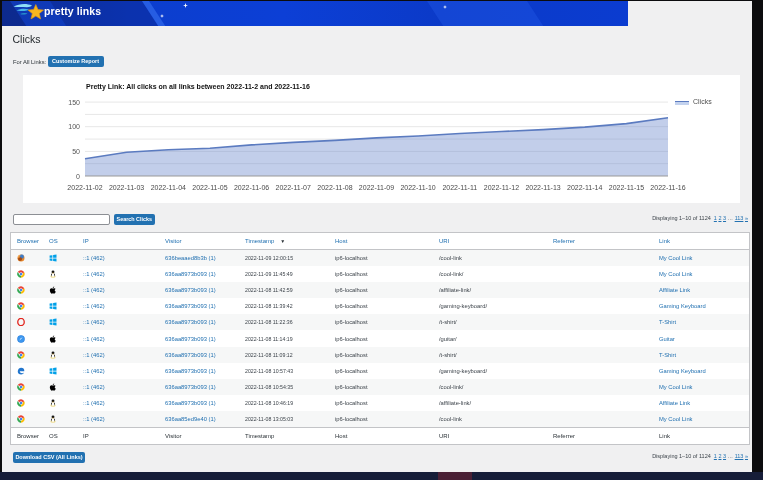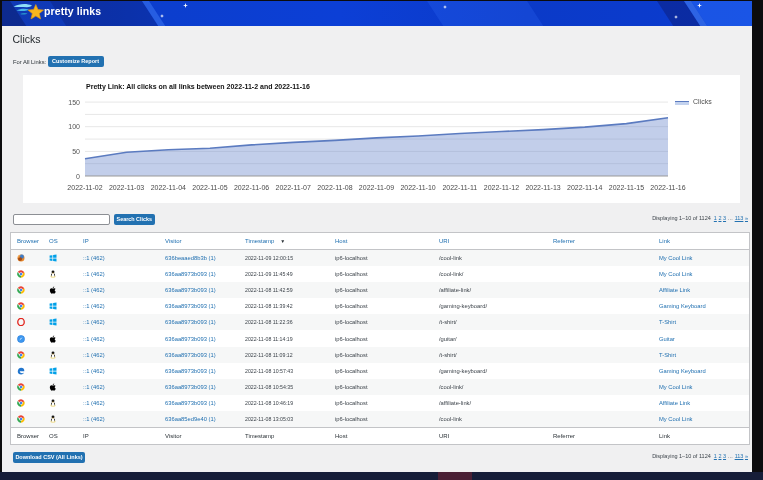--- a/index.html
+++ b/index.html
@@ -2,21 +2,21 @@
 <html><head>
 <meta charset="utf-8">
 <style>
 *{margin:0;padding:0;box-sizing:border-box;}
 html,body{width:763px;height:480px;background:#0c0c0e;font-family:"Liberation Sans",sans-serif;overflow:hidden;}
 #stage{position:absolute;left:0;top:0;width:763px;height:480px;background:#0c0c0e;}
 #page{position:absolute;left:2px;top:1px;width:750px;height:471px;background:#f0f0f1;overflow:hidden;}
 #bottombar{position:absolute;left:0;top:472px;width:763px;height:8px;background:#161d38;}
 #bottombar .red{position:absolute;left:438px;top:0;width:34px;height:8px;background:#4a2035;}
 
-#header{position:absolute;left:0;top:0;width:750px;height:25px;background:linear-gradient(to right,#1039b4 0%,#0f3ab8 8%,#0c3ecd 20%,#0c3fd6 45%,#0b3ac8 70%,#0b3cd0 100%);overflow:hidden;}
+#header{position:absolute;left:0;top:0;width:626px;height:25px;background:linear-gradient(to right,#1039b4 0%,#0f3ab8 8%,#0c3ecd 20%,#0c3fd6 45%,#0b3ac8 70%,#0b3cd0 100%);overflow:hidden;}
 .band{position:absolute;top:0;height:25px;transform:skewX(33deg);transform-origin:top left;}
 #header .logo{position:absolute;z-index:5;}
 #header .brand{position:absolute;left:42px;top:4px;z-index:5;color:#fff;font-size:10.5px;font-weight:bold;letter-spacing:0.1px;}
 .spark{position:absolute;color:#fff;z-index:4;}
 
 #h1{position:absolute;left:10.5px;top:31.5px;font-size:10.5px;color:#1d2327;font-weight:400;}
 #forall{position:absolute;left:11px;top:57.5px;font-size:5.8px;color:#2c3338;}
 .btn{position:absolute;background:#2271b1;color:#fff;border-radius:2px;text-align:center;font-weight:bold;white-space:nowrap;}
 #custbtn{left:45.5px;top:54.5px;width:56px;height:11.5px;font-size:5.5px;line-height:11.5px;}
 

